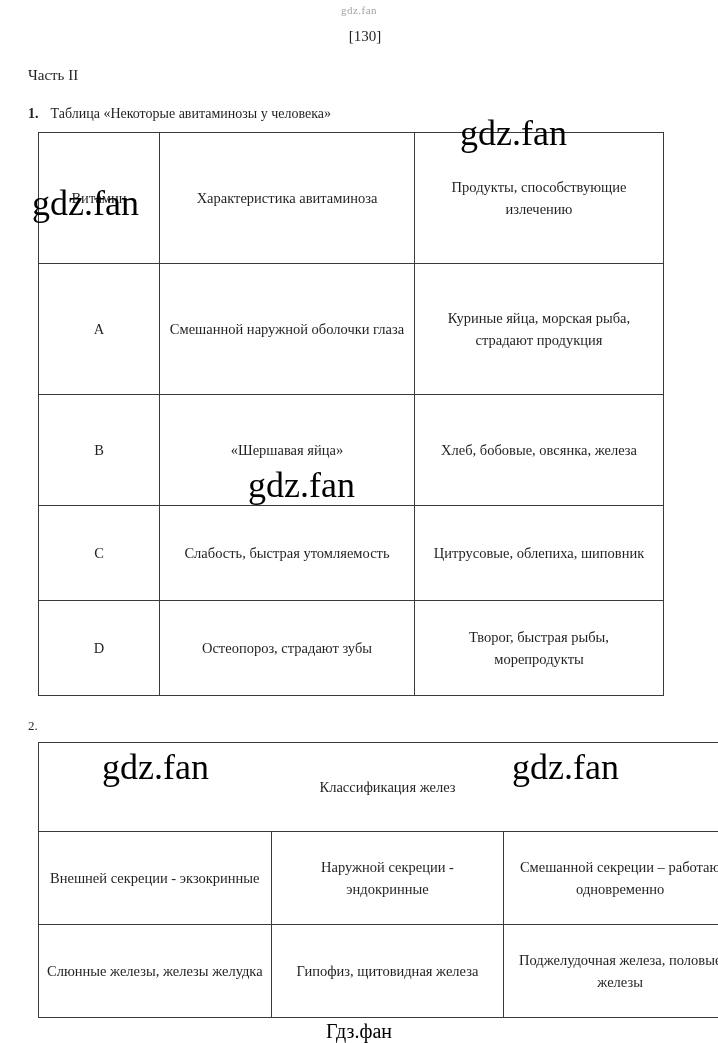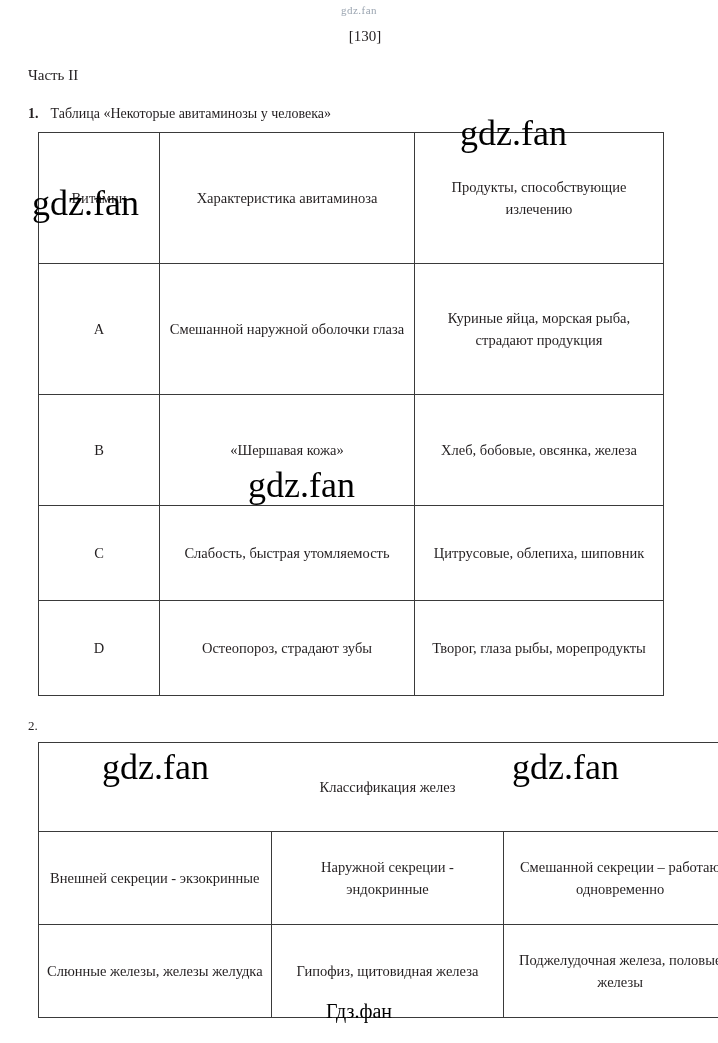--- a/index.html
+++ b/index.html
@@ -29,21 +29,21 @@
     left: 50%;
     transform: translateX(-50%);
     font-size: 11px;
     color: #9aa4b0;
     letter-spacing: .5px;
   }
   .wm-big { font-size: 36px; }
   .wm-bottom {
     left: 50%;
     transform: translateX(-50%);
-    bottom: 20px;
+    bottom: 0;
     font-size: 20px;
   }
 
   
   .page {
     position: absolute;
     inset: 0;
     padding: 28px 12px 0 24px;
     box-sizing: border-box;
   }
@@ -130,32 +130,32 @@
       <td class="c2">Характеристика авитаминоза</td>
       <td class="c3">Продукты, способствующие излечению</td>
     </tr>
     <tr class="r-a">
       <td class="c1">A</td>
       <td class="c2">Смешанной наружной оболочки глаза</td>
       <td class="c3">Куриные яйца, морская рыба, страдают продукция</td>
     </tr>
     <tr class="r-b">
       <td class="c1">B</td>
-      <td class="c2">«Шершавая кожа»</td>
+      <td class="c2">«Шершавая яйца»</td>
       <td class="c3">Хлеб, бобовые, овсянка, железа</td>
     </tr>
     <tr class="r-c">
       <td class="c1">C</td>
       <td class="c2">Слабость, быстрая утомляемость</td>
       <td class="c3">Цитрусовые, облепиха, шиповник</td>
     </tr>
     <tr class="r-d">
       <td class="c1">D</td>
       <td class="c2">Остеопороз, страдают зубы</td>
-      <td class="c3">Творог, глаза рыбы, морепродукты</td>
+      <td class="c3">Творог, быстрая рыбы, морепродукты</td>
     </tr>
   </tbody>
     </table>
 
   <div class="spacer-2"></div>
 
   <div class="task task2">
     <span class="task-num">2.</span>
     <span class="task-text"></span>
   </div>

